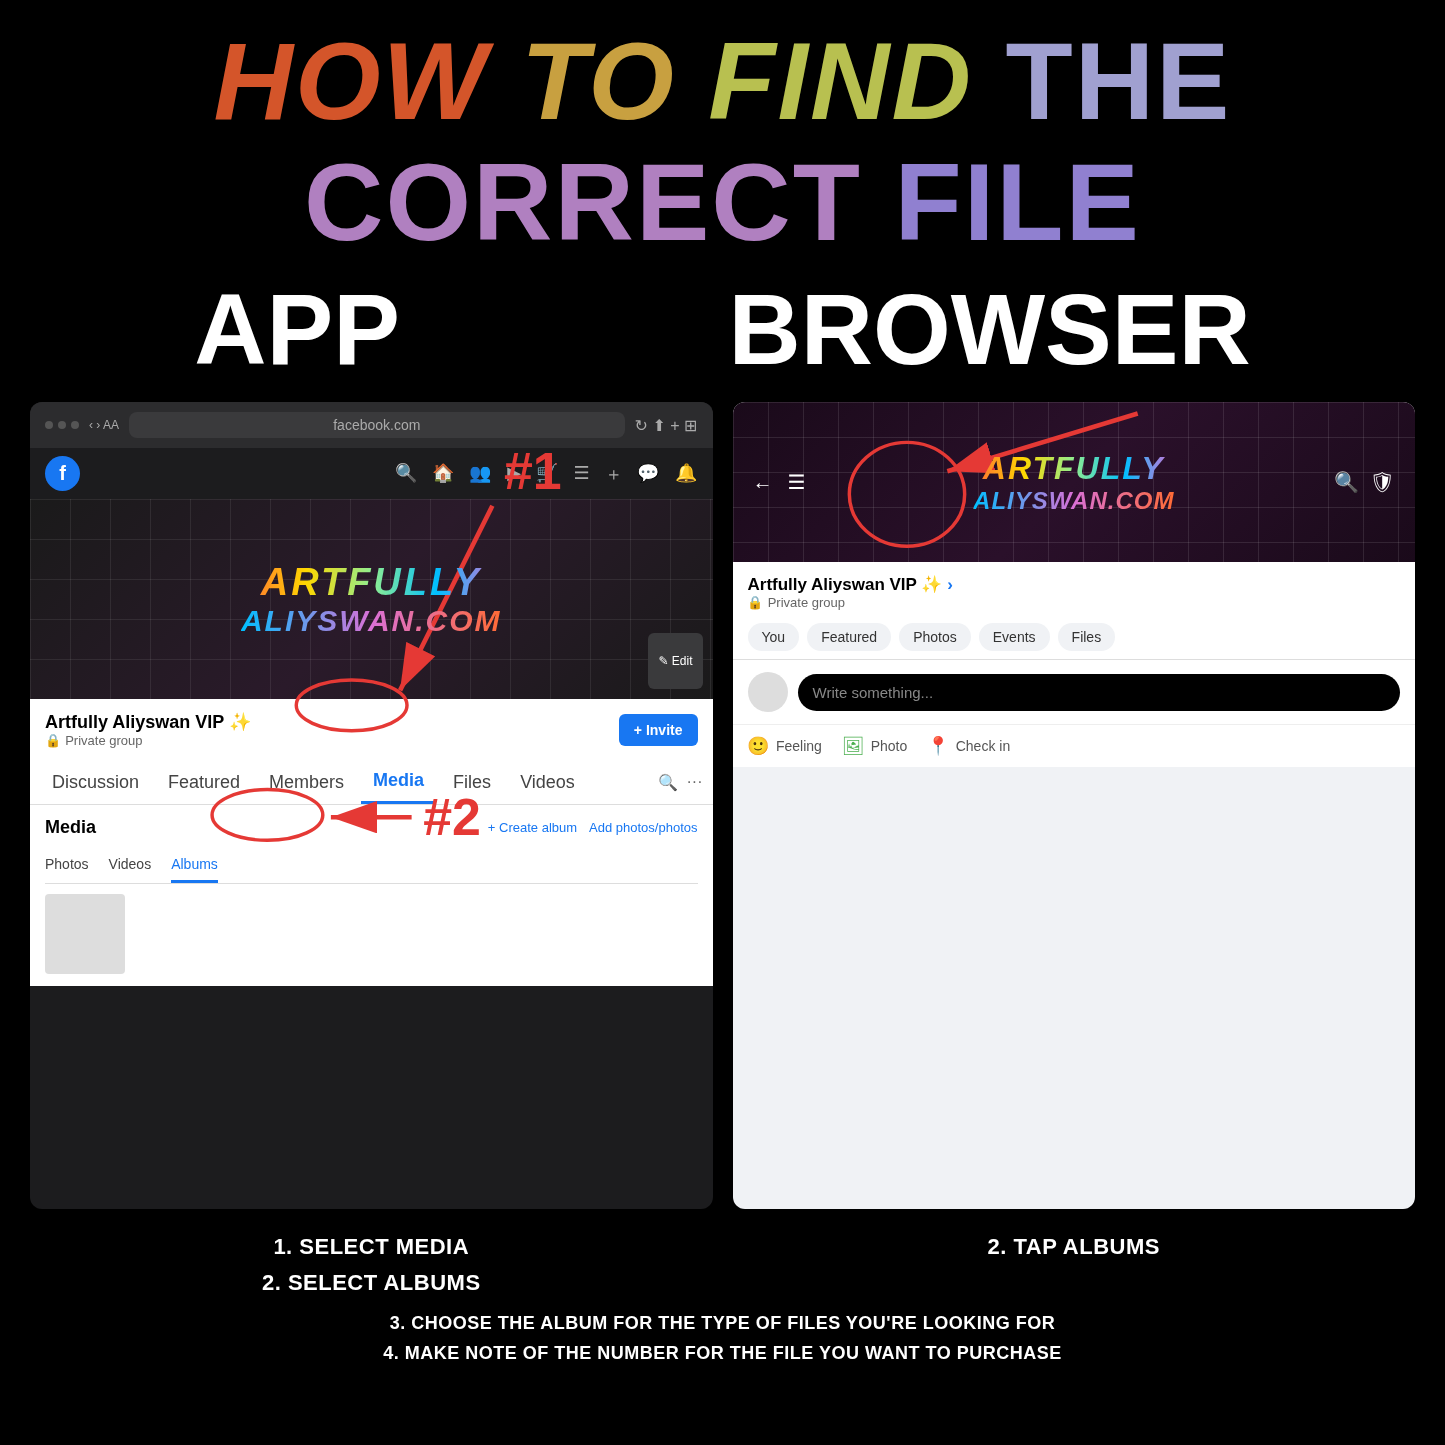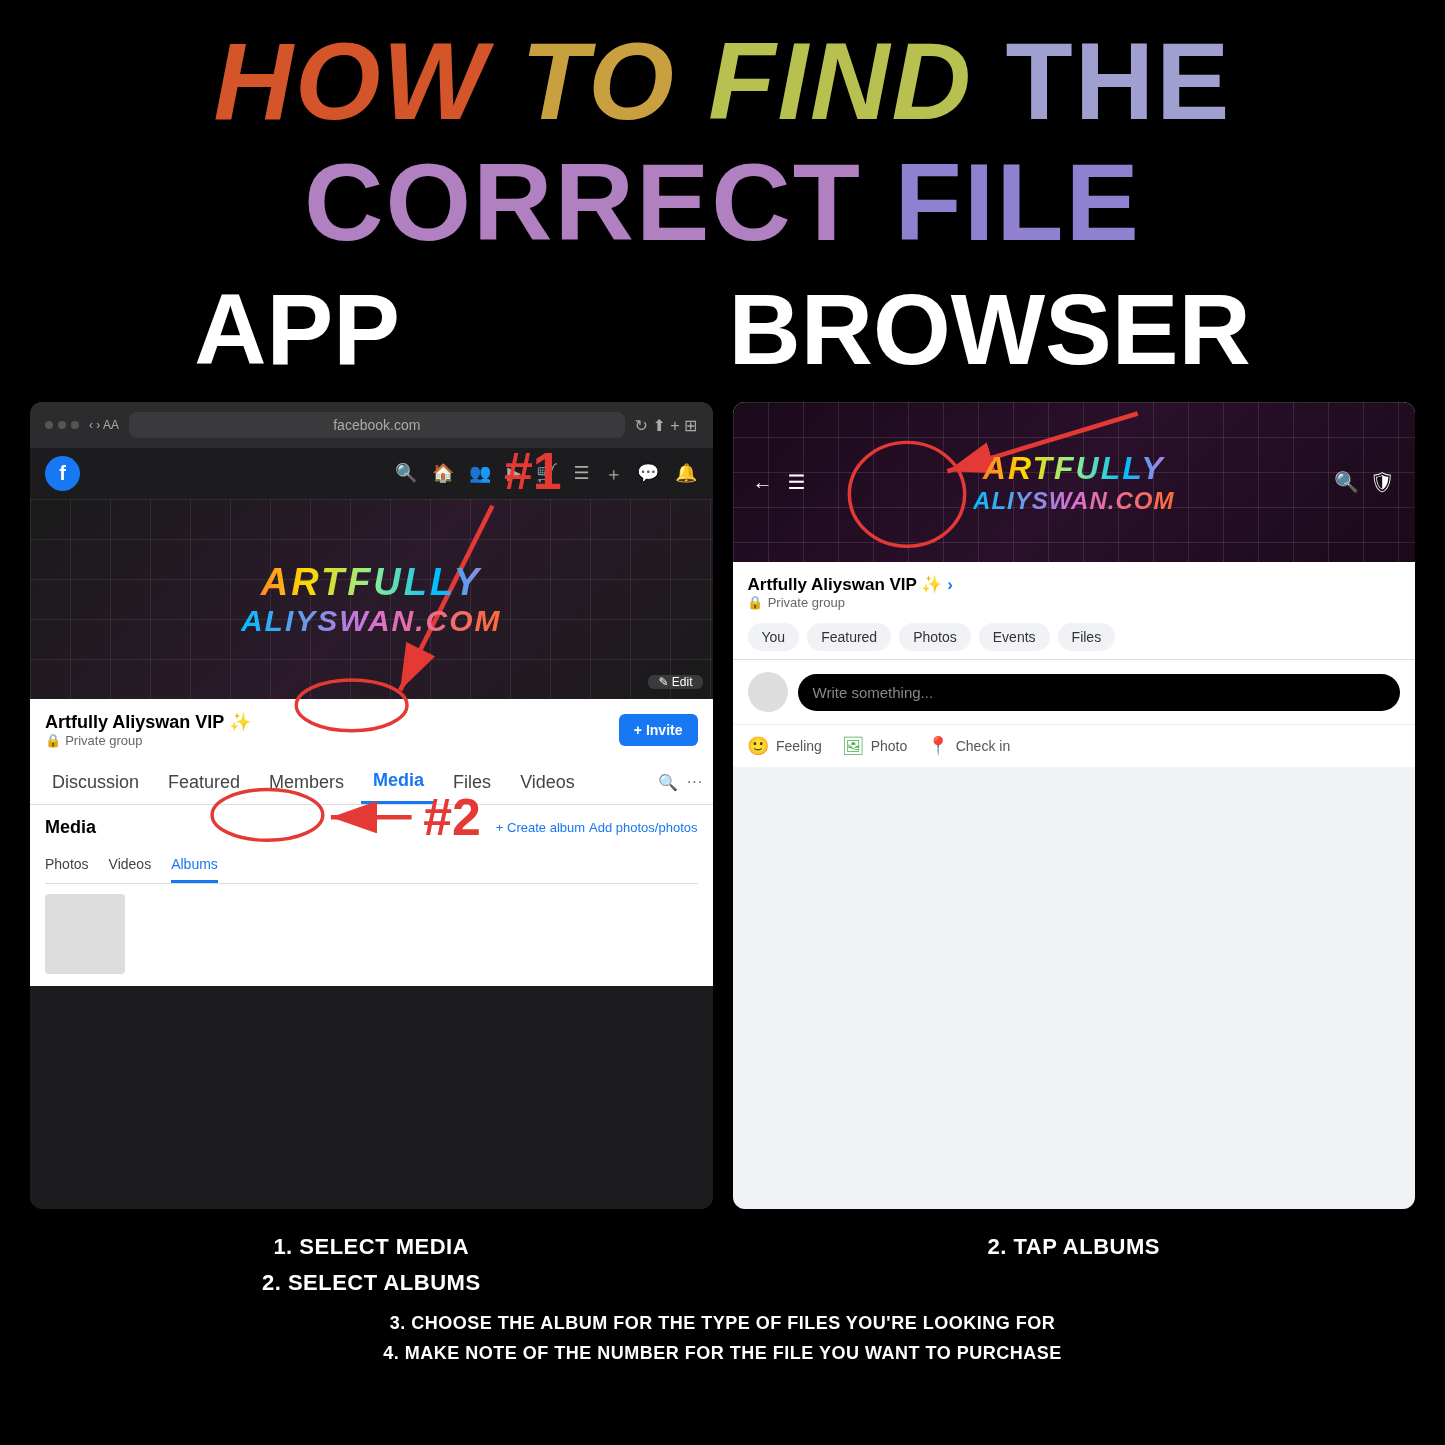--- a/index.html
+++ b/index.html
@@ -181,21 +181,21 @@
       letter-spacing: 2px;
     }
 
     .fb-edit-btn {
       position: absolute;
       bottom: 10px;
       right: 10px;
       background: #3a3a3c;
       color: #fff;
       border-radius: 6px;
-      padding: 0 10px;
+      padding: 21px 10px;
       font-size: 12px;
       display: flex;
       align-items: center;
       gap: 4px;
     }
 
     
     .fb-group-info {
       background: #fff;
       padding: 12px 15px;
@@ -259,21 +259,21 @@
     }
 
     .fb-media-title {
       font-size: 18px;
       font-weight: 700;
       color: #000;
     }
 
     .fb-media-links {
       display: flex;
-      gap: 4px;
+      gap: 12px;
       color: #1877f2;
       font-size: 13px;
     }
 
     .fb-media-subtabs {
       display: flex;
       gap: 20px;
       border-bottom: 1px solid #ddd;
       margin-bottom: 10px;
     }

